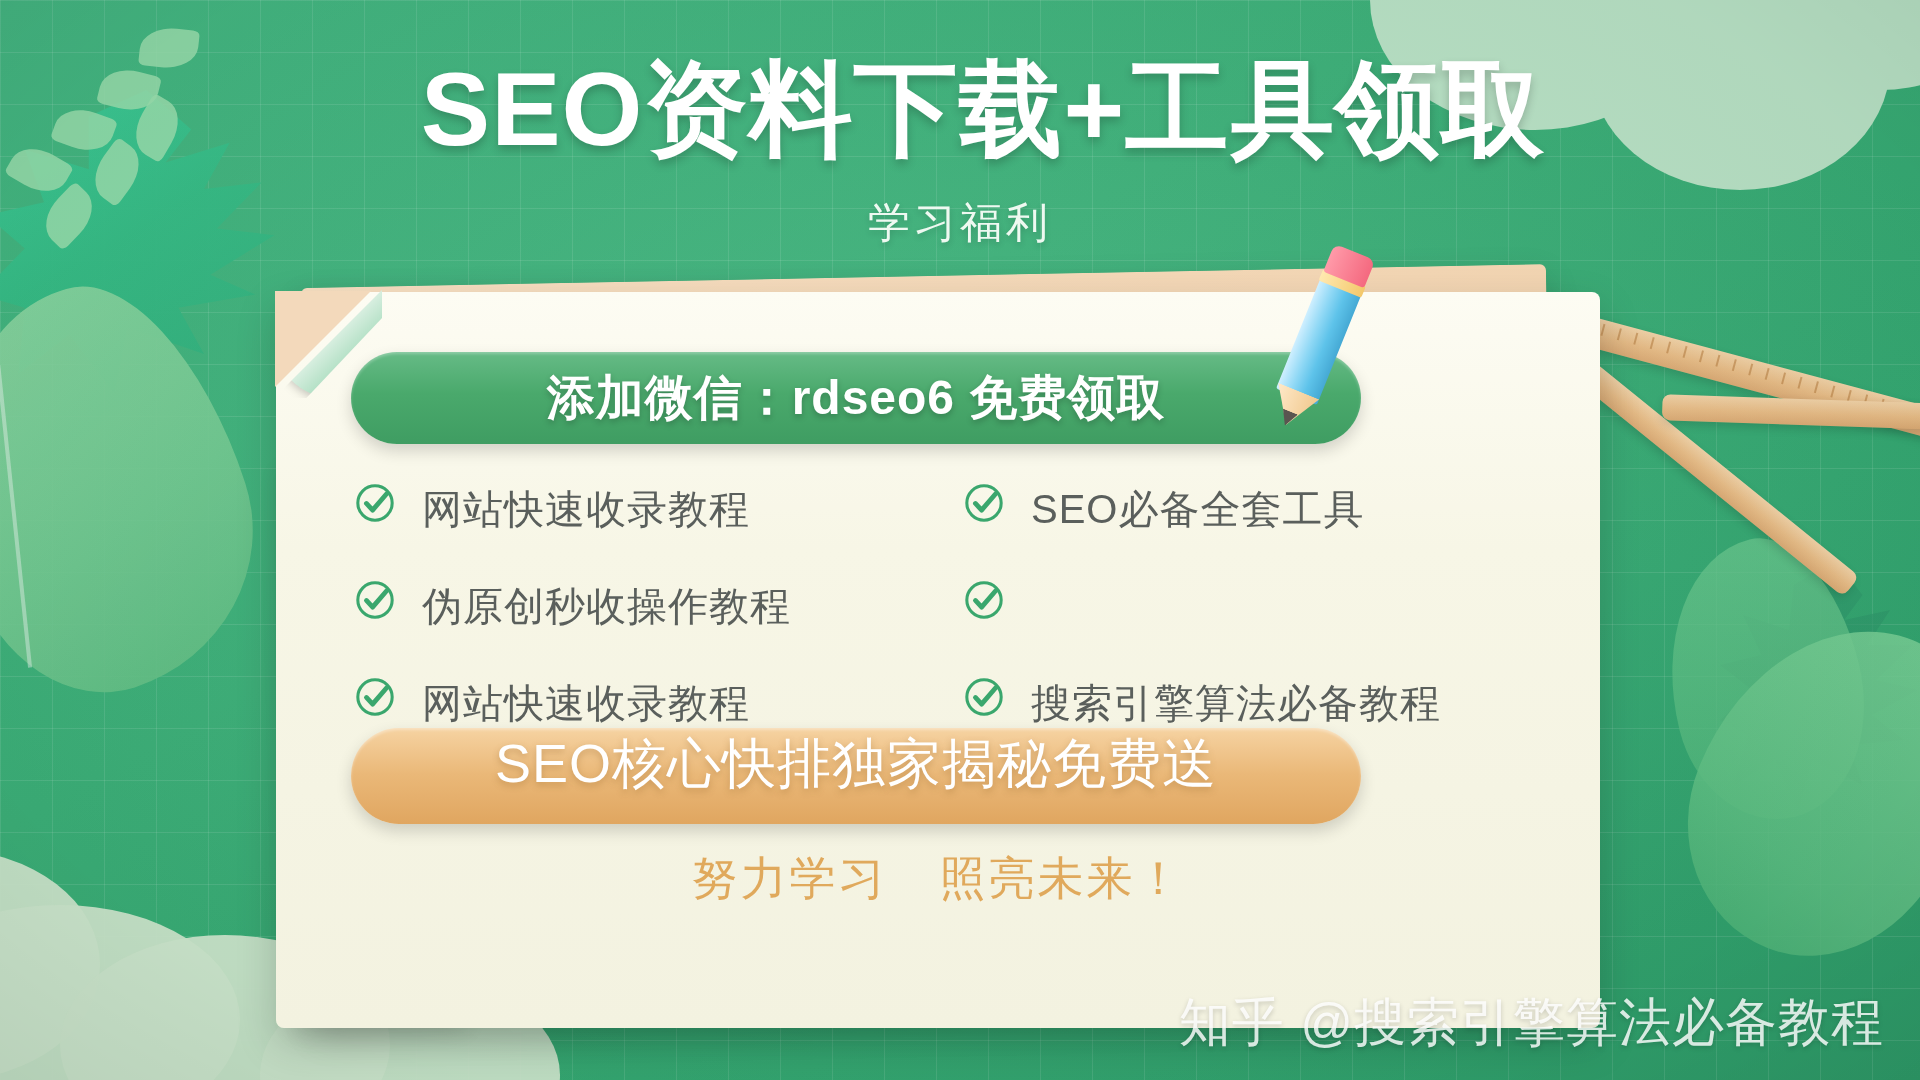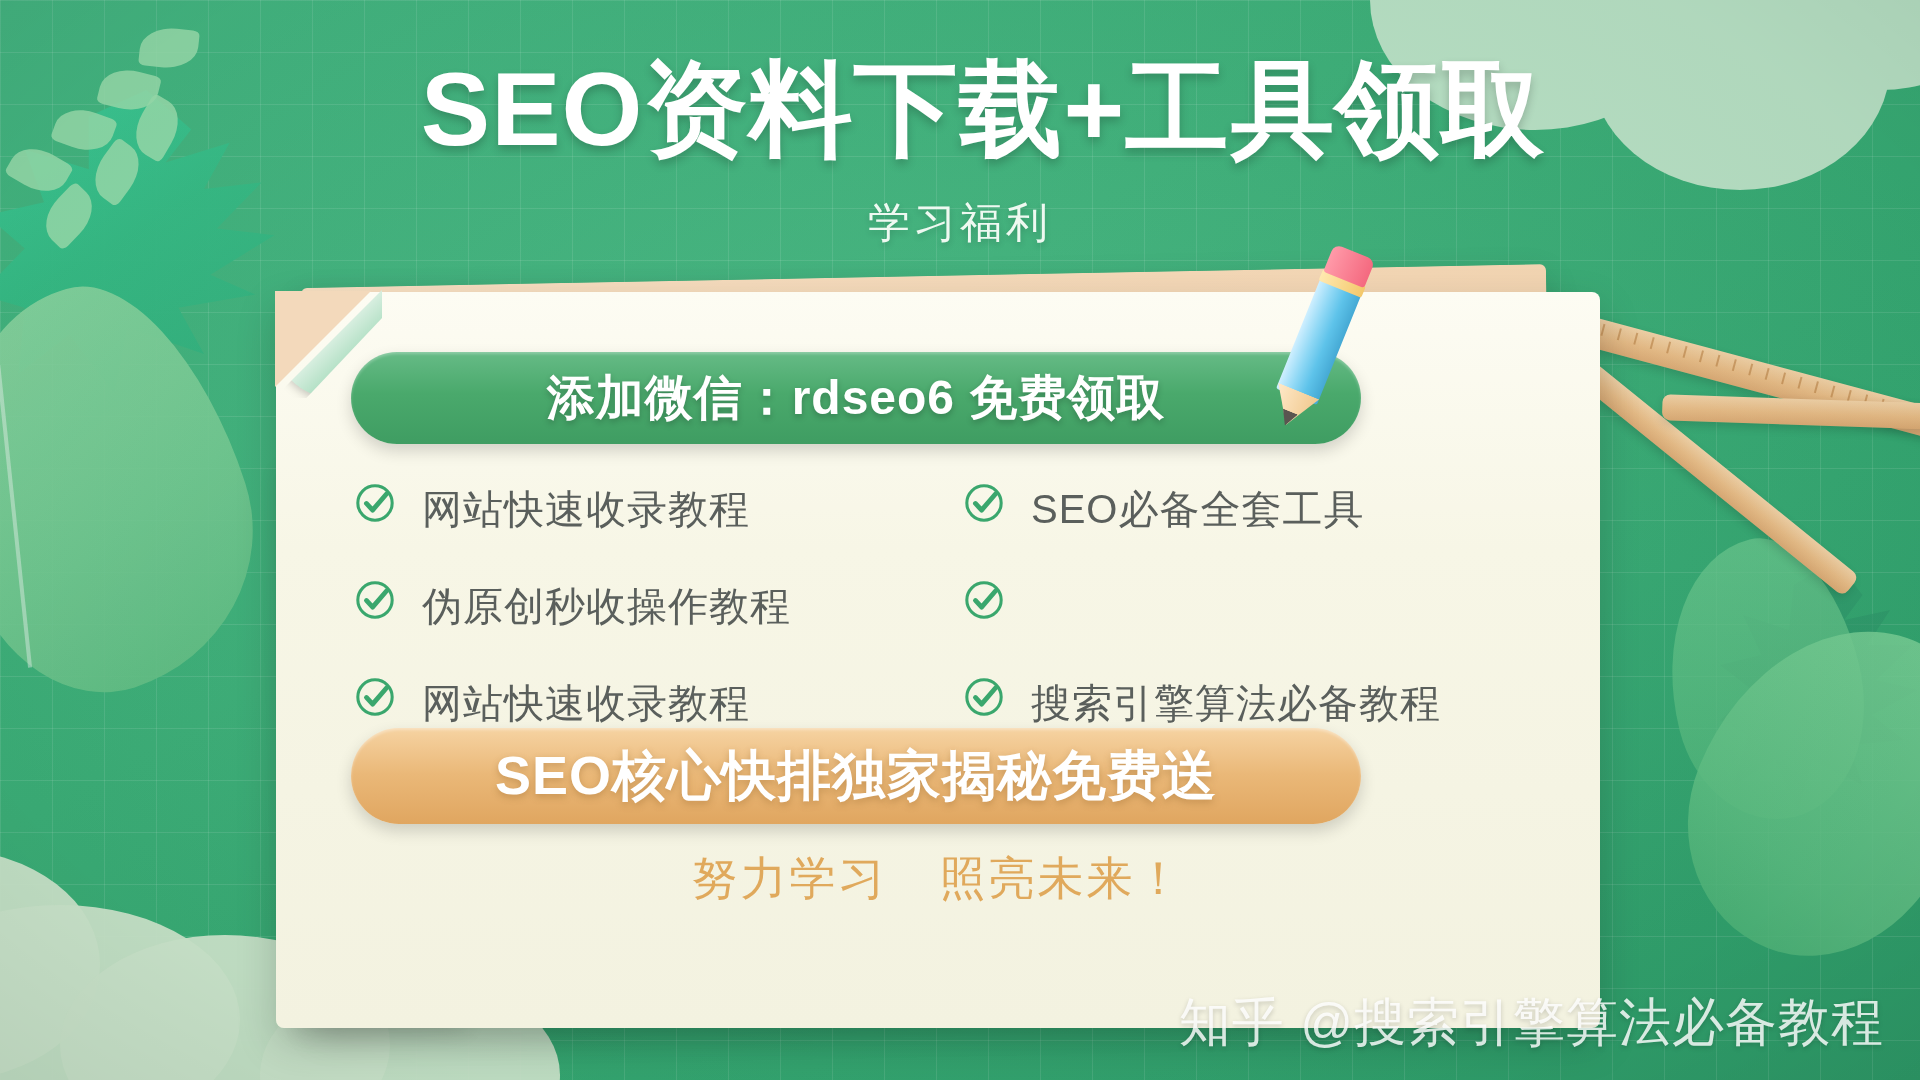--- a/index.html
+++ b/index.html
@@ -254,24 +254,24 @@
     white-space:nowrap;
   }
 
   .gold-btn{
     position:absolute;
     left:75px; top:436px;
     width:1010px; height:96px;
     border-radius:48px;
     background:linear-gradient(180deg,#f6d3a2 0%,#eab878 48%,#e0a660 100%);
     box-shadow:0 7px 16px rgba(0,0,0,.16), inset 0 2px 3px rgba(255,255,255,.35);
-    display:flex; align-items:center; justify-content:center;
+    display:flex; justify-content:center;
     color:#ffffff;
     font-size:54px;
-    font-weight:700;
+    font-weight:400;
     letter-spacing:1px;
     text-shadow:0 3px 7px rgba(160,110,50,.45);
     white-space:nowrap;
   }
 
   .slogan{
     position:absolute; left:0; right:0; top:556px;
     text-align:center;
     color:#e0a95c;
     font-size:46px;

